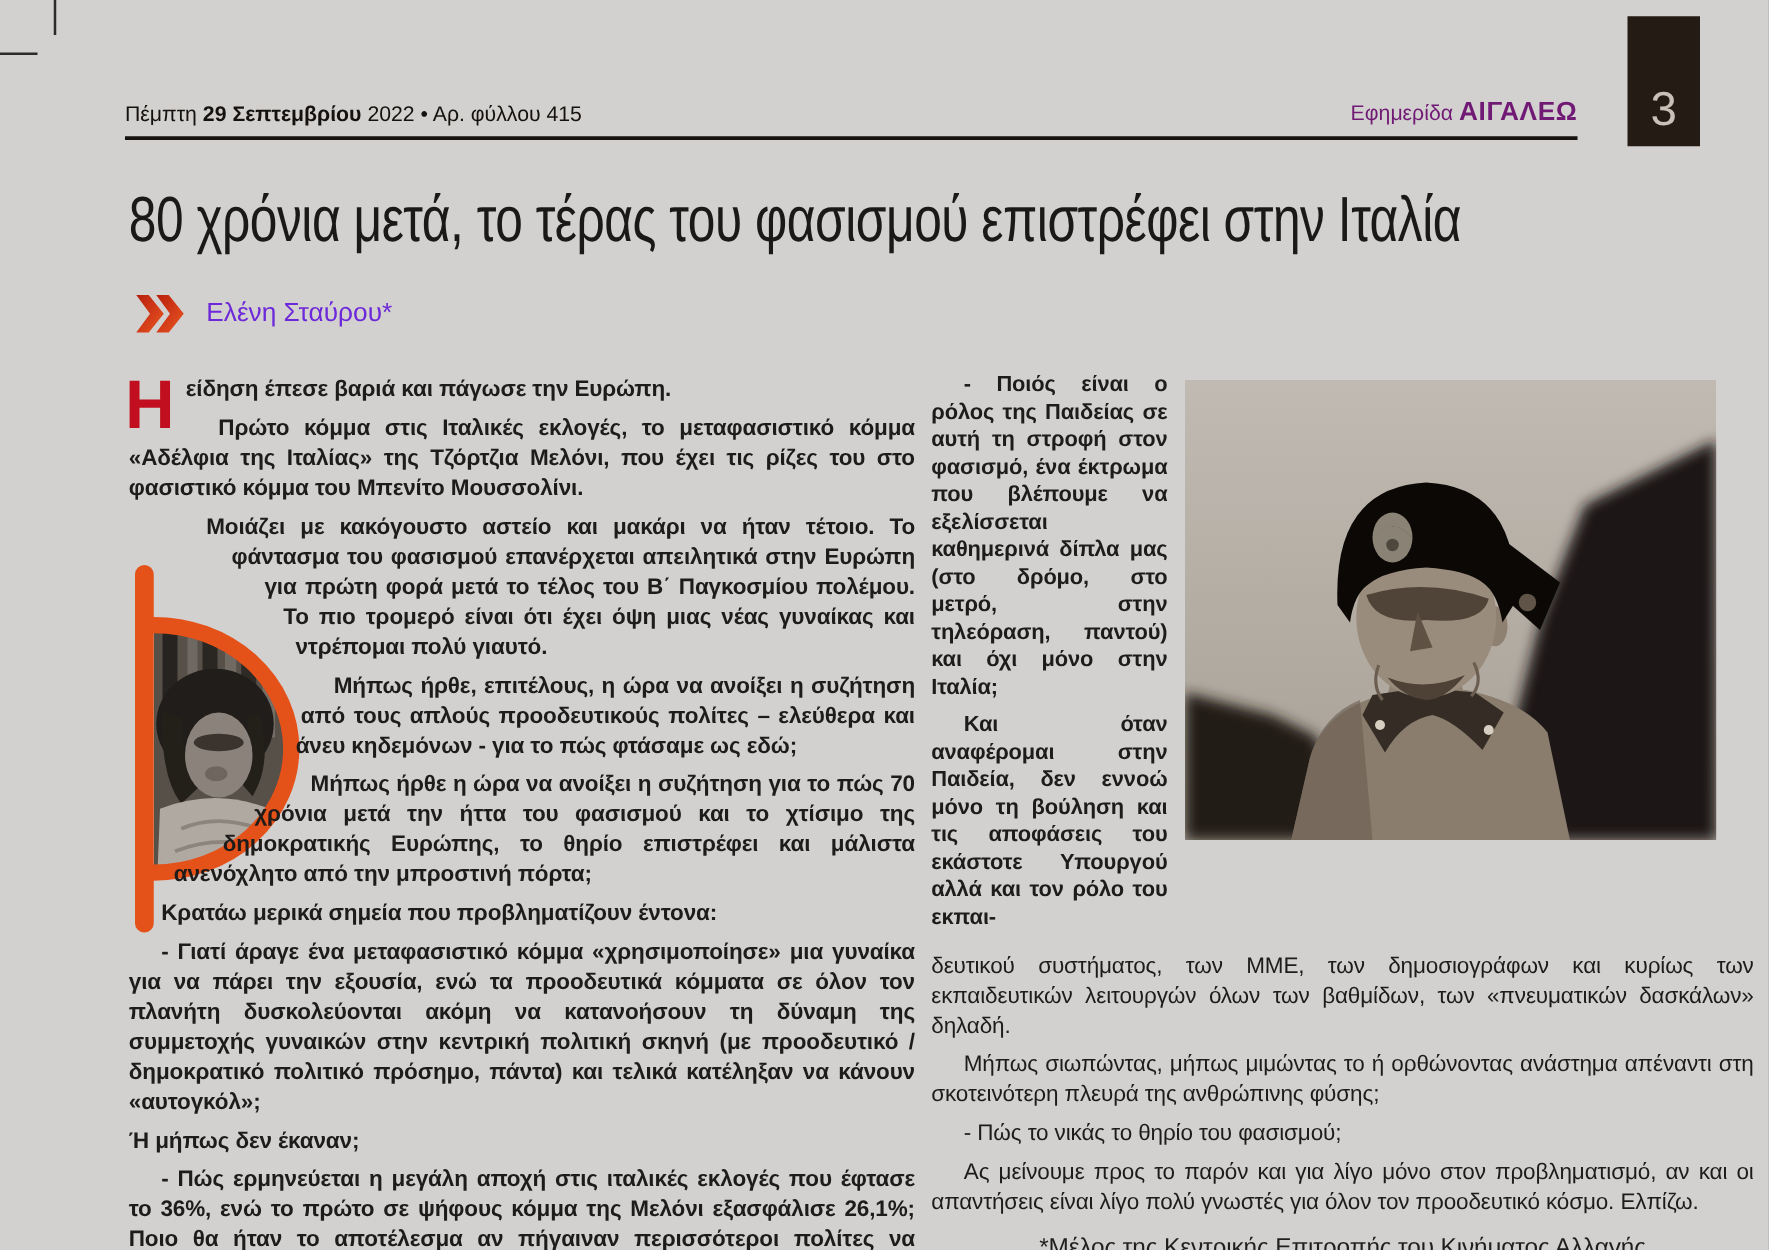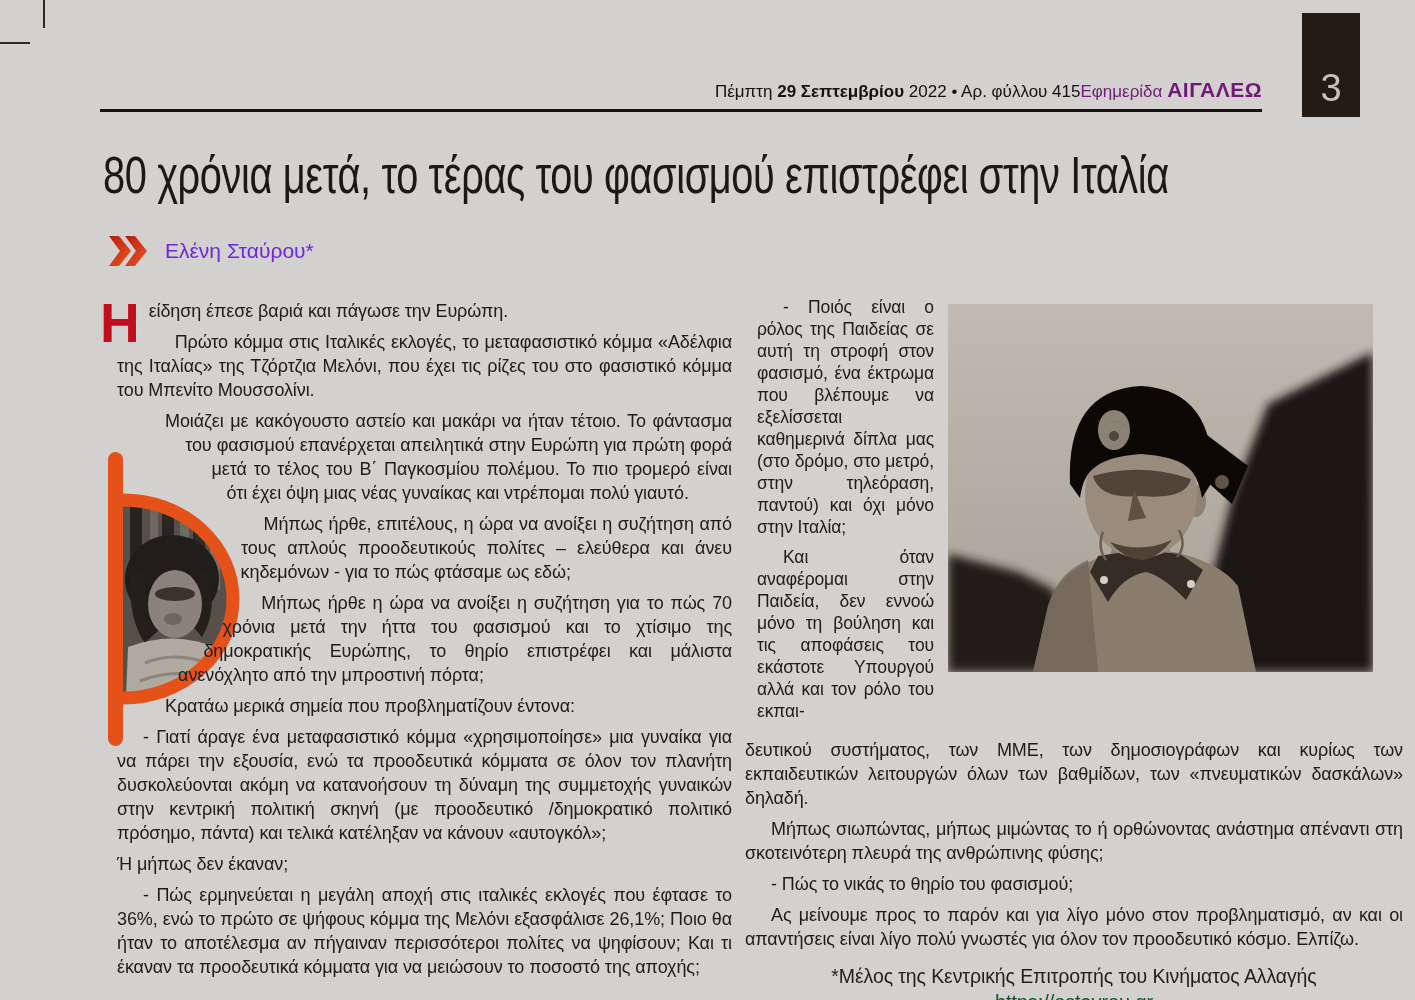--- a/index.html
+++ b/index.html
@@ -11,55 +11,55 @@
   .cropmark-v{position:absolute;left:43px;top:0;width:2px;height:28px;background:#2a2a2a;}
   .cropmark-h{position:absolute;left:0;top:42px;width:30px;height:2px;background:#2a2a2a;}
 
   
   .pagenum-box{position:absolute;left:1302px;top:13px;width:58px;height:104px;background:#241b14;
                display:flex;align-items:flex-end;justify-content:center;}
   .pagenum-box span{color:#c9c0b7;font-size:38px;line-height:1;padding-bottom:10px;font-weight:400;}
 
   
   .masthead{position:absolute;left:100px;top:78px;width:1162px;display:flex;
-            justify-content:flex-end;align-items:flex-end;border-bottom:3px solid #151210;
+            justify-content:space-between;align-items:flex-end;border-bottom:3px solid #151210;
             padding-bottom:7px;}
   .date-line{font-size:17px;color:#14110e;}
   .date-line b{font-weight:700;}
   .paper-line{font-size:17px;color:#701a75;}
   .paper-line .paper-name{font-weight:700;font-size:21px;letter-spacing:.5px;}
 
   
   .headline{position:absolute;left:103px;top:146px;width:1300px;white-space:nowrap;}
   .headline .condense{display:inline-block;transform:scaleX(.78);transform-origin:0 50%;
                       font-size:51px;color:#1a1917;font-weight:400;letter-spacing:-.5px;}
 
   
   .byline{position:absolute;left:106px;top:233px;display:flex;align-items:center;gap:13px;}
   .byline .name{font-size:21px;color:#6d28d9;}
   .chevrons{display:block;}
 
   
   .col-left{position:absolute;left:100px;top:299px;width:632px;font-size:18px;line-height:24px;
             text-align:justify;letter-spacing:-.1px;}
-  .col-left p{margin:0 0 7px 17px;}
+  .col-left p{margin:0 0 7px 3px;font-weight:bold;}
   .ind{text-indent:26px;}
   .dropcap{float:left;font-size:55px;line-height:42px;font-weight:700;color:#c20f1f;
            margin:3px 9px 0 0;}
 
   .deco{float:left;width:150px;height:296px;margin:42px 8px 0 0;
         shape-outside:polygon(0px 0px,30px 0px,30px 30px,74px 50px,107px 80px,126px 113px,132px 148px,
                               126px 183px,107px 214px,74px 246px,30px 264px,30px 296px,0px 296px);
         shape-margin:9px;}
 
   .col-right{position:absolute;left:745px;top:296px;width:658px;font-size:18px;line-height:24px;
              text-align:justify;letter-spacing:-.1px;}
   .rc-row{display:flex;gap:14px;align-items:flex-start;}
   .rc-narrow{width:189px;font-size:17.5px;line-height:22px;text-align:justify;}
-  .rc-narrow p{margin:0 0 8px 12px;}
+  .rc-narrow p{margin:0 0 8px 0;font-weight:bold;}
   .photo-frame{width:425px;height:368px;margin-top:8px;flex:none;}
   .rc-wide{margin-top:8px;}
   .rc-wide p{margin:5px 0 7px 0;}
 
   .art-footer{margin-top:12px;text-align:center;font-size:19.5px;line-height:26px;
               color:#201f1d;}
   .art-footer .site{font-size:20px;}
   .art-footer a{color:#14532d;text-decoration:none;}
 </style>
 </head>

